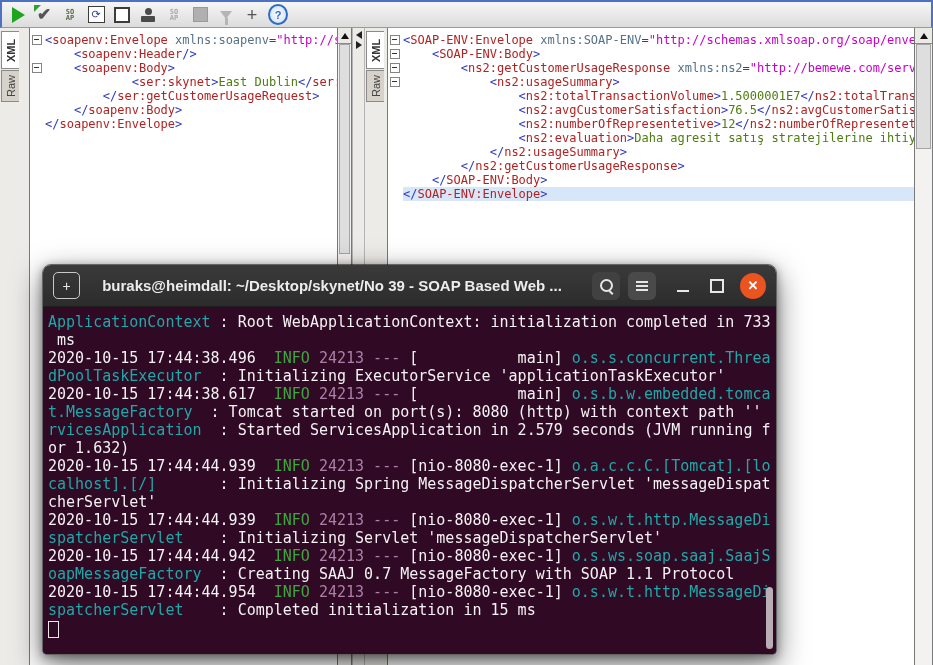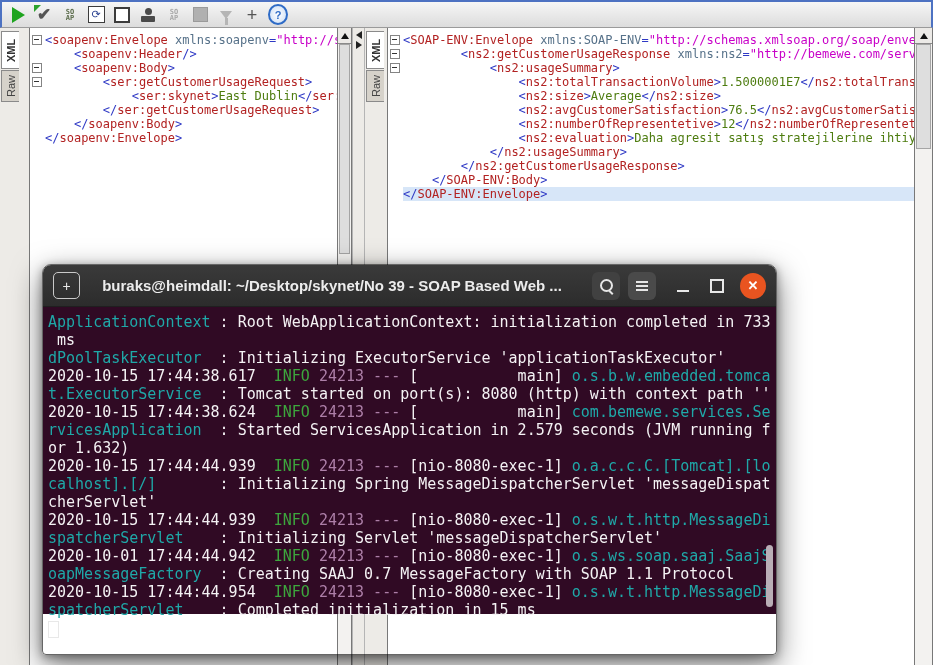--- a/index.html
+++ b/index.html
@@ -75,21 +75,21 @@
   .hbtn.menu{background:#4a4a4a;}
   .mag{width:9px;height:9px;border:2px solid #e6e6e6;border-radius:50%;position:relative;}
   .mag:after{content:"";position:absolute;left:8px;top:9px;width:2px;height:5px;background:#e6e6e6;transform:rotate(-45deg);}
   .ham{width:12px;height:2px;background:#e6e6e6;box-shadow:0 -4px 0 #e6e6e6,0 4px 0 #e6e6e6;}
   .minbtn{width:26px;height:26px;margin-left:14px;display:flex;align-items:flex-end;justify-content:center;padding-bottom:7px;box-sizing:border-box;}
   .minbar{width:12px;height:2px;background:#e8e8e8;}
   .maxbtn{width:26px;height:26px;margin-left:8px;display:flex;align-items:center;justify-content:center;}
   .maxsq{width:10px;height:10px;border:2px solid #e8e8e8;}
   #closebtn{width:26px;height:26px;border-radius:50%;background:#e95420;margin-left:10px;
     display:flex;align-items:center;justify-content:center;color:#fff;font-size:13px;font-weight:bold;line-height:1;}
-  #tbody{height:307px;background:#300a24;padding:6px 0 0 5px;box-sizing:border-box;position:relative;}
+  #tbody{height:349px;background:#300a24;padding:6px 0 0 5px;box-sizing:border-box;position:relative;}
   .trow{height:18px;line-height:18px;font-family:"DejaVu Sans Mono",monospace;font-size:15px;white-space:pre;overflow:hidden;}
   .t-w{color:#f4f2f4;}.t-g{color:#3da63d;}.t-p{color:#ad7fa8;}.t-c{color:#1fa8a8;}
   #cursor{width:9px;height:15px;border:1.5px solid #e8e8e8;margin-top:2px;}
   #tscroll{position:absolute;right:3px;bottom:7px;width:7px;height:62px;background:#b9aeb6;border-radius:4px;}
 </style>
 </head>
 <body>
 
 <div id="screen">
 
@@ -139,21 +139,20 @@
 
   <div class="tabstrip" style="left:0;width:29px;">
     <div class="vtab active" style="top:3px;height:38px;">XML</div>
     <div class="vtab inactive" style="top:42px;height:32px;">Raw</div>
   </div>
   <div class="vline" style="left:29px;"></div>
   <div class="editor" style="left:30px;width:307px;" id="left-editor">
       <div class="erow"><div class="egut"><div class="fold"></div></div><div class="etext"><span class="x-d">&lt;</span><span class="x-tag">soapenv:Envelope</span><span class="x-txt"> </span><span class="x-attr">xmlns:soapenv</span><span class="x-d">=</span><span class="x-val">"http://sch</span></div></div>
       <div class="erow"><div class="egut"></div><div class="etext"><span class="x-txt">    </span><span class="x-d">&lt;</span><span class="x-tag">soapenv:Header</span><span class="x-d">/&gt;</span></div></div>
       <div class="erow"><div class="egut"><div class="fold"></div></div><div class="etext"><span class="x-txt">    </span><span class="x-d">&lt;</span><span class="x-tag">soapenv:Body</span><span class="x-d">&gt;</span></div></div>
-      <div class="erow"><div class="egut"><div class="fold"></div></div><div class="etext"><span class="x-txt">        </span><span class="x-d">&lt;</span><span class="x-tag">ser:getCustomerUsageRequest</span><span class="x-d">&gt;</span></div></div>
       <div class="erow"><div class="egut"></div><div class="etext"><span class="x-txt">            </span><span class="x-d">&lt;</span><span class="x-tag">ser:skynet</span><span class="x-d">&gt;</span><span class="x-txt">East Dublin</span><span class="x-d">&lt;/</span><span class="x-tag">ser:regio</span></div></div>
       <div class="erow"><div class="egut"></div><div class="etext"><span class="x-txt">        </span><span class="x-d">&lt;/</span><span class="x-tag">ser:getCustomerUsageRequest</span><span class="x-d">&gt;</span></div></div>
       <div class="erow"><div class="egut"></div><div class="etext"><span class="x-txt">    </span><span class="x-d">&lt;/</span><span class="x-tag">soapenv:Body</span><span class="x-d">&gt;</span></div></div>
       <div class="erow"><div class="egut"></div><div class="etext"><span class="x-d">&lt;/</span><span class="x-tag">soapenv:Envelope</span><span class="x-d">&gt;</span></div></div>
     </div>
   <div class="sbar" style="left:337px;width:15px;">
     <div class="sbtn">
         <div class="uparr"></div>
       </div>
     <div class="sthumb" style="top:16px;height:210px;"></div>
@@ -164,24 +163,24 @@
     <div class="sparr-r"></div>
   </div>
 
   <div class="tabstrip" style="left:365px;width:22px;">
     <div class="vtab active" style="top:3px;height:38px;">XML</div>
     <div class="vtab inactive" style="top:42px;height:32px;">Raw</div>
   </div>
   <div class="vline" style="left:387px;"></div>
   <div class="editor" style="left:388px;width:526px;" id="right-editor">
       <div class="erow"><div class="egut"><div class="fold"></div></div><div class="etext"><span class="x-d">&lt;</span><span class="x-tag">SOAP-ENV:Envelope</span><span class="x-txt"> </span><span class="x-attr">xmlns:SOAP-ENV</span><span class="x-d">=</span><span class="x-val">"http://schemas.xmlsoap.org/soap/envelo</span></div></div>
+      <div class="erow"><div class="egut"><div class="fold"></div></div><div class="etext"><span class="x-txt">    </span><span class="x-d">&lt;</span><span class="x-tag">SOAP-ENV:Body</span><span class="x-d">&gt;</span></div></div>
       <div class="erow"><div class="egut"><div class="fold"></div></div><div class="etext"><span class="x-txt">        </span><span class="x-d">&lt;</span><span class="x-tag">ns2:getCustomerUsageResponse</span><span class="x-txt"> </span><span class="x-attr">xmlns:ns2</span><span class="x-d">=</span><span class="x-val">"http://bemewe.com/services</span></div></div>
       <div class="erow"><div class="egut"><div class="fold"></div></div><div class="etext"><span class="x-txt">            </span><span class="x-d">&lt;</span><span class="x-tag">ns2:usageSummary</span><span class="x-d">&gt;</span></div></div>
       <div class="erow"><div class="egut"></div><div class="etext"><span class="x-txt">                </span><span class="x-d">&lt;</span><span class="x-tag">ns2:totalTransactionVolume</span><span class="x-d">&gt;</span><span class="x-txt">1.5000001E7</span><span class="x-d">&lt;/</span><span class="x-tag">ns2:totalTransaction</span></div></div>
-      <div class="erow"><div class="egut"></div><div class="etext"><span class="x-txt">                </span><span class="x-d">&lt;</span><span class="x-tag">ns2:size</span><span class="x-d">&gt;</span><span class="x-txt">Average</span><span class="x-d">&lt;/</span><span class="x-tag">ns2:size</span><span class="x-d">&gt;</span></div></div>
       <div class="erow"><div class="egut"></div><div class="etext"><span class="x-txt">                </span><span class="x-d">&lt;</span><span class="x-tag">ns2:avgCustomerSatisfaction</span><span class="x-d">&gt;</span><span class="x-txt">76.5</span><span class="x-d">&lt;/</span><span class="x-tag">ns2:avgCustomerSatisfactio</span></div></div>
       <div class="erow"><div class="egut"></div><div class="etext"><span class="x-txt">                </span><span class="x-d">&lt;</span><span class="x-tag">ns2:numberOfRepresentetive</span><span class="x-d">&gt;</span><span class="x-txt">12</span><span class="x-d">&lt;/</span><span class="x-tag">ns2:numberOfRepresentetive</span></div></div>
       <div class="erow"><div class="egut"></div><div class="etext"><span class="x-txt">                </span><span class="x-d">&lt;</span><span class="x-tag">ns2:evaluation</span><span class="x-d">&gt;</span><span class="x-txt">Daha agresit satış stratejilerine ihtiyacımız</span></div></div>
       <div class="erow"><div class="egut"></div><div class="etext"><span class="x-txt">            </span><span class="x-d">&lt;/</span><span class="x-tag">ns2:usageSummary</span><span class="x-d">&gt;</span></div></div>
       <div class="erow"><div class="egut"></div><div class="etext"><span class="x-txt">        </span><span class="x-d">&lt;/</span><span class="x-tag">ns2:getCustomerUsageResponse</span><span class="x-d">&gt;</span></div></div>
       <div class="erow"><div class="egut"></div><div class="etext"><span class="x-txt">    </span><span class="x-d">&lt;/</span><span class="x-tag">SOAP-ENV:Body</span><span class="x-d">&gt;</span></div></div>
       <div class="erow hl"><div class="egut"></div><div class="etext"><span class="x-d">&lt;/</span><span class="x-tag">SOAP-ENV:Envelope</span><span class="x-d">&gt;</span></div></div>
     </div>
   <div class="sbar" style="left:914px;width:19px;">
     <div class="sbtn">
@@ -209,32 +208,32 @@
           <div class="maxsq"></div>
         </div>
       <div id="closebtn">
           <span>✕</span>
         </div>
     </div>
     <div id="tbody">
       <div id="trows">
           <div class="trow"><span class="t-c">ApplicationContext</span><span class="t-w"> : Root WebApplicationContext: initialization completed in 733</span></div>
           <div class="trow"><span class="t-w"> ms</span></div>
+          <div class="trow"><span class="t-w">2020-10-15 17:44:38.496  </span><span class="t-g">INFO</span><span class="t-w"> </span><span class="t-p">24213 ---</span><span class="t-w"> [           main] </span><span class="t-c">o.s.s.concurrent.Threa</span></div>
           <div class="trow"><span class="t-c">dPoolTaskExecutor</span><span class="t-w">  : Initializing ExecutorService 'applicationTaskExecutor'</span></div>
           <div class="trow"><span class="t-w">2020-10-15 17:44:38.617  </span><span class="t-g">INFO</span><span class="t-w"> </span><span class="t-p">24213 ---</span><span class="t-w"> [           main] </span><span class="t-c">o.s.b.w.embedded.tomca</span></div>
-          <div class="trow"><span class="t-c">t.ExecutorService</span><span class="t-w">  : Tomcat started on port(s): 8080 (http) with context path ''</span></div>
-          <div class="trow"><span class="t-w">2020-10-15 17:44:38.624  </span><span class="t-g">INFO</span><span class="t-w"> </span><span class="t-p">24213 ---</span><span class="t-w"> [           main] </span><span class="t-c">com.bemewe.services.Se</span></div>
+          <div class="trow"><span class="t-c">t.MessageFactory</span><span class="t-w">  : Tomcat started on port(s): 8080 (http) with context path ''</span></div>
           <div class="trow"><span class="t-c">rvicesApplication</span><span class="t-w">  : Started ServicesApplication in 2.579 seconds (JVM running f</span></div>
           <div class="trow"><span class="t-w">or 1.632)</span></div>
           <div class="trow"><span class="t-w">2020-10-15 17:44:44.939  </span><span class="t-g">INFO</span><span class="t-w"> </span><span class="t-p">24213 ---</span><span class="t-w"> [nio-8080-exec-1] </span><span class="t-c">o.a.c.c.C.[Tomcat].[lo</span></div>
           <div class="trow"><span class="t-c">calhost].[/]</span><span class="t-w">       : Initializing Spring MessageDispatcherServlet 'messageDispat</span></div>
           <div class="trow"><span class="t-w">cherServlet'</span></div>
           <div class="trow"><span class="t-w">2020-10-15 17:44:44.939  </span><span class="t-g">INFO</span><span class="t-w"> </span><span class="t-p">24213 ---</span><span class="t-w"> [nio-8080-exec-1] </span><span class="t-c">o.s.w.t.http.MessageDi</span></div>
           <div class="trow"><span class="t-c">spatcherServlet</span><span class="t-w">    : Initializing Servlet 'messageDispatcherServlet'</span></div>
-          <div class="trow"><span class="t-w">2020-10-01 17:44:44.942  </span><span class="t-g">INFO</span><span class="t-w"> </span><span class="t-p">24213 ---</span><span class="t-w"> [nio-8080-exec-1] </span><span class="t-c">o.s.ws.soap.saaj.SaajS</span></div>
+          <div class="trow"><span class="t-w">2020-10-15 17:44:44.942  </span><span class="t-g">INFO</span><span class="t-w"> </span><span class="t-p">24213 ---</span><span class="t-w"> [nio-8080-exec-1] </span><span class="t-c">o.s.ws.soap.saaj.SaajS</span></div>
           <div class="trow"><span class="t-c">oapMessageFactory</span><span class="t-w">  : Creating SAAJ 0.7 MessageFactory with SOAP 1.1 Protocol</span></div>
           <div class="trow"><span class="t-w">2020-10-15 17:44:44.954  </span><span class="t-g">INFO</span><span class="t-w"> </span><span class="t-p">24213 ---</span><span class="t-w"> [nio-8080-exec-1] </span><span class="t-c">o.s.w.t.http.MessageDi</span></div>
           <div class="trow"><span class="t-c">spatcherServlet</span><span class="t-w">    : Completed initialization in 15 ms</span></div>
         </div>
       <div id="cursor"></div>
       <div id="tscroll"></div>
     </div>
   </div>
 
 </div>

